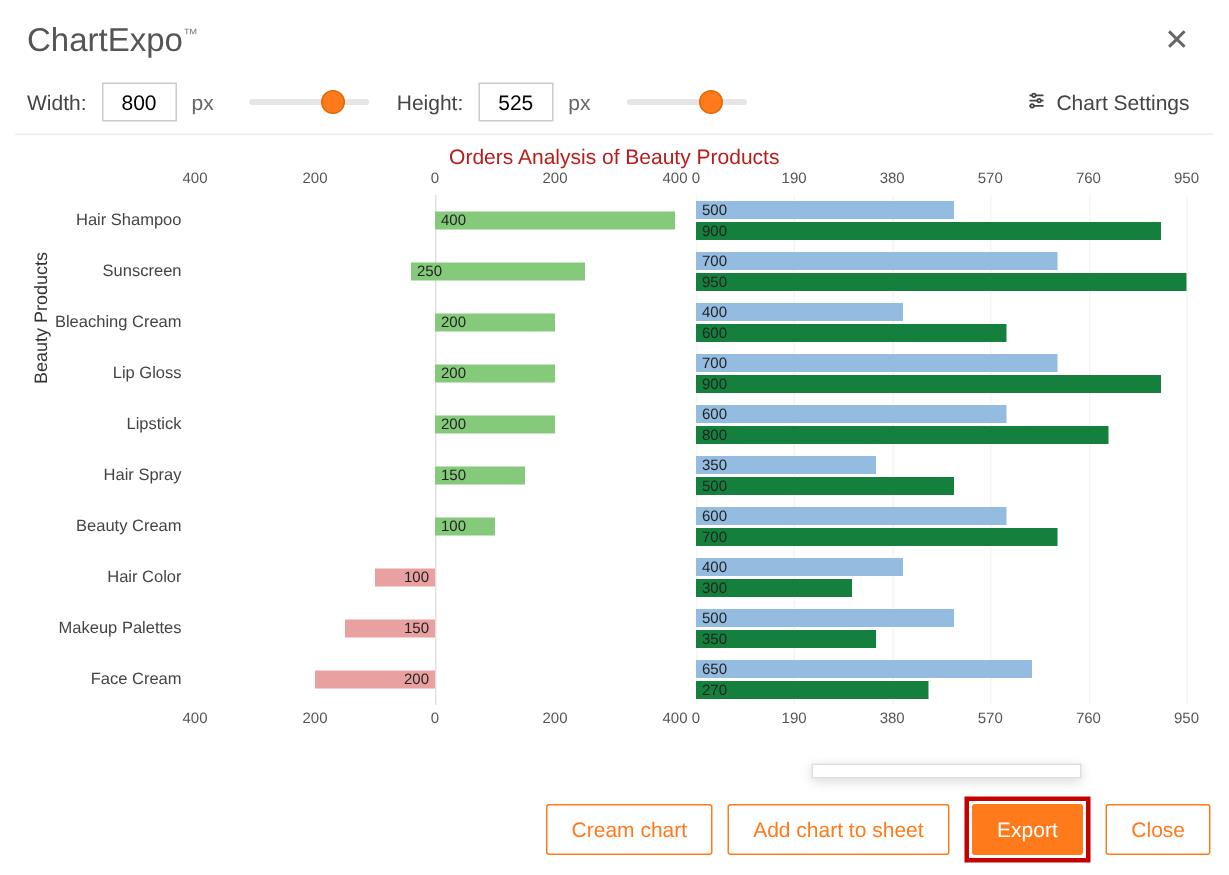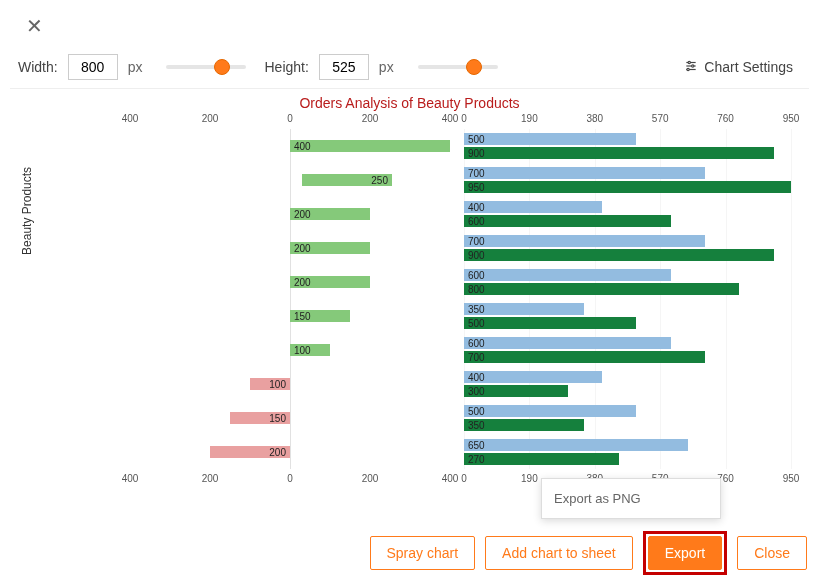--- a/index.html
+++ b/index.html
@@ -44,20 +44,23 @@
   .bar.pink { background:#e9a0a0; top:11px; }
   .bar.blue { background:#93bce0; top:4px; }
   .bar.olive { background:#15803d; top:18px; }
   .bar .lblval { font-size:10px; color:#222; }
   .edge-line { position:absolute; top:0; bottom:0; width:1px; background:#888; opacity:.25; }
 </style>
 </head>
 <body>
 
 <div class="header">
+  <div class="brand">
+    <span>ChartExpo</span><span class="tm">™</span>
+  </div>
   <button class="close-x">✕</button>
 </div>
 
 <div class="controls">
   <span class="lbl">Width:</span>
   <input class="dim-input" value="800" style="">
   <span class="px">px</span>
   <div class="slider"></div>
 
   <span class="lbl">Height:</span>
@@ -80,20 +83,32 @@
         </svg>
     </span>
     <span>Chart Settings</span>
   </button>
 </div>
 
 <div class="chart-area">
   <div class="chart-title">Orders Analysis of Beauty Products</div>
   <div class="plot" id="plot" style="height: 340px;">
     <div class="yaxis-title">Beauty Products</div>
+    <div class="ylabels" id="ylabels">
+        <div style="top: 17px;">Hair Shampoo</div>
+        <div style="top: 51px;">Sunscreen</div>
+        <div style="top: 85px;">Bleaching Cream</div>
+        <div style="top: 119px;">Lip Gloss</div>
+        <div style="top: 153px;">Lipstick</div>
+        <div style="top: 187px;">Hair Spray</div>
+        <div style="top: 221px;">Beauty Cream</div>
+        <div style="top: 255px;">Hair Color</div>
+        <div style="top: 289px;">Makeup Palettes</div>
+        <div style="top: 323px;">Face Cream</div>
+      </div>
     <div class="left-pane" id="leftPane">
       <div class="axis-top" id="leftTop">
           <span class="tick" style="left: 0px;">400</span>
           <span class="tick" style="left: 80px;">200</span>
           <span class="tick" style="left: 160px;">0</span>
           <span class="tick" style="left: 240px;">200</span>
           <span class="tick" style="left: 320px;">400</span>
         </div>
       <div class="axis-bot" id="leftBot">
           <span class="tick" style="left: 0px;">400</span>
@@ -102,21 +117,21 @@
           <span class="tick" style="left: 240px;">200</span>
           <span class="tick" style="left: 320px;">400</span>
         </div>
     <div class="edge-line" style="left: 160px;"></div>
         <div class="row" style="top: 0px;">
           <div class="bar green" style="left: 160px; width: 160px;">
             <span class="lblval">400</span>
           </div>
         </div>
         <div class="row" style="top: 34px;">
-          <div class="bar green" style="left: 172px; width: 90px; justify-content: flex-end;">
+          <div class="bar green" style="left: 144px; width: 116px;">
             <span class="lblval">250</span>
           </div>
         </div>
         <div class="row" style="top: 68px;">
           <div class="bar green" style="left: 160px; width: 80px;">
             <span class="lblval">200</span>
           </div>
         </div>
         <div class="row" style="top: 102px;">
           <div class="bar green" style="left: 160px; width: 80px;">
@@ -255,23 +270,22 @@
           </div>
           <div class="bar olive" style="left: 0px; width: 154.895px;">
             <span class="lblval">270</span>
           </div>
         </div>
       </div>
   </div>
 </div>
 
 <div class="popup">
-  <div class="item">Export as PNG</div>
 </div>
 
 <div class="bottom-bar">
-  <button class="btn">Spray chart</button>
+  <button class="btn">Cream chart</button>
   <button class="btn">Add chart to sheet</button>
   <span class="export-frame">
     <button class="btn primary">Export</button>
   </span>
   <button class="btn">Close</button>
 </div>
 
 </body></html>

